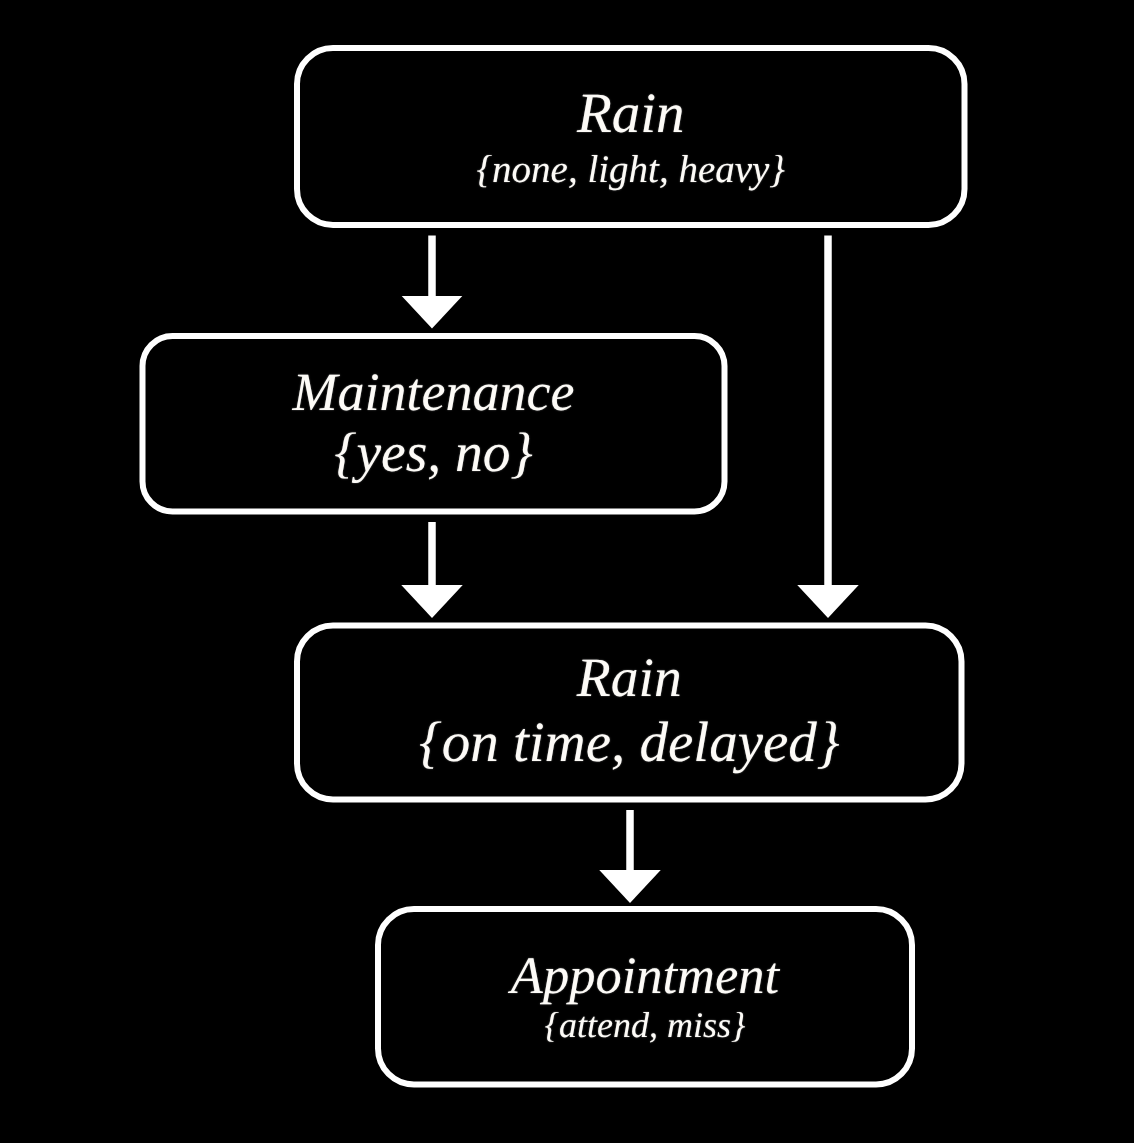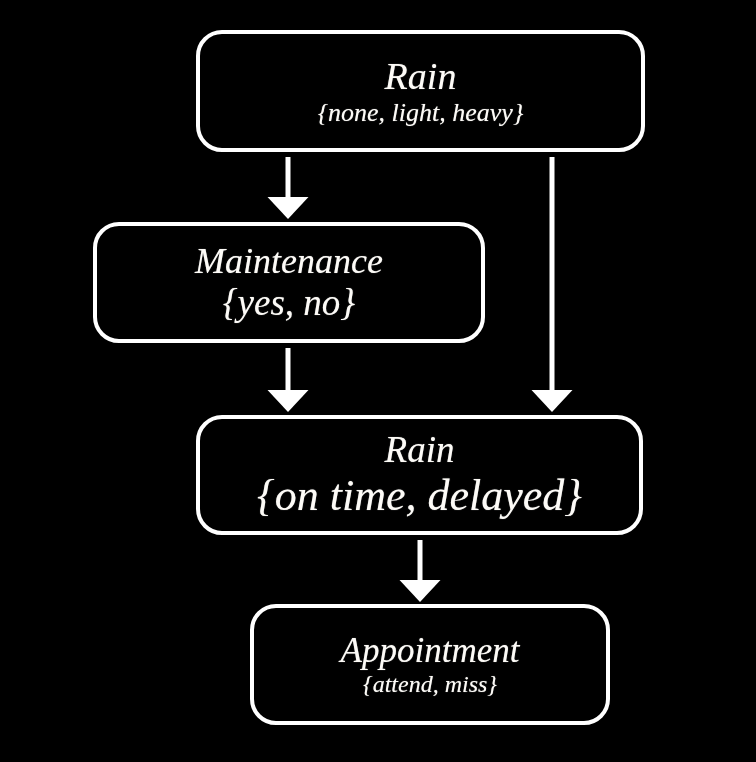--- a/index.html
+++ b/index.html
@@ -54,33 +54,34 @@
     white-space: nowrap;
   }
   
   #node-rain {
     left: 196px;  top: 30px;  width: 449px;  height: 122px;
     font-size: 38px;
   }
   #node-maintenance {
     left: 93px;  top: 222px;  width: 392px;  height: 121px;
     font-size: 36px;
+    border-radius: 22px;
   }
   #node-train {
     left: 196px;  top: 415px;  width: 447px;  height: 120px;
     font-size: 37px;
   }
   #node-appointment {
     left: 250px;  top: 604px;  width: 360px;  height: 121px;
     font-size: 35px;
     text-align: right;
   }
   #node-rain .states { font-size: 26px; }
   #node-maintenance .states { font-size: 37px; }
-  #node-train .states { font-size: 44px; }
+  #node-train .states { font-size: 38px; }
   #node-appointment .states { font-size: 24px; }
 </style>
 </head>
 <body>
 
 <div id="canvas">
 
   <svg class="edge-layer" viewBox="0 0 756 762" width="756" height="762" aria-hidden="true">
     <defs>
       <marker id="arrowhead" markerWidth="9" markerHeight="9" refX="1.2" refY="4.5" orient="auto" markerUnits="strokeWidth">

